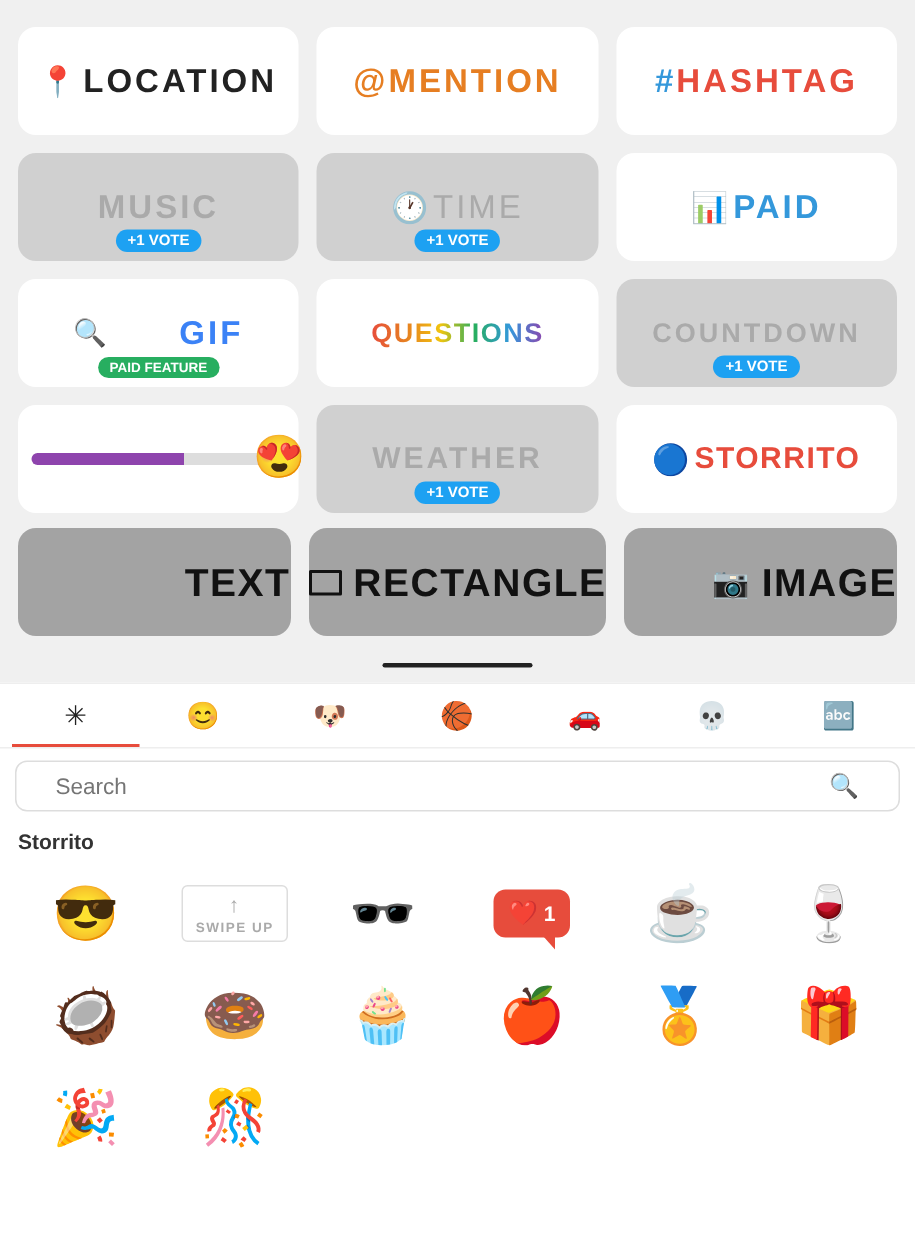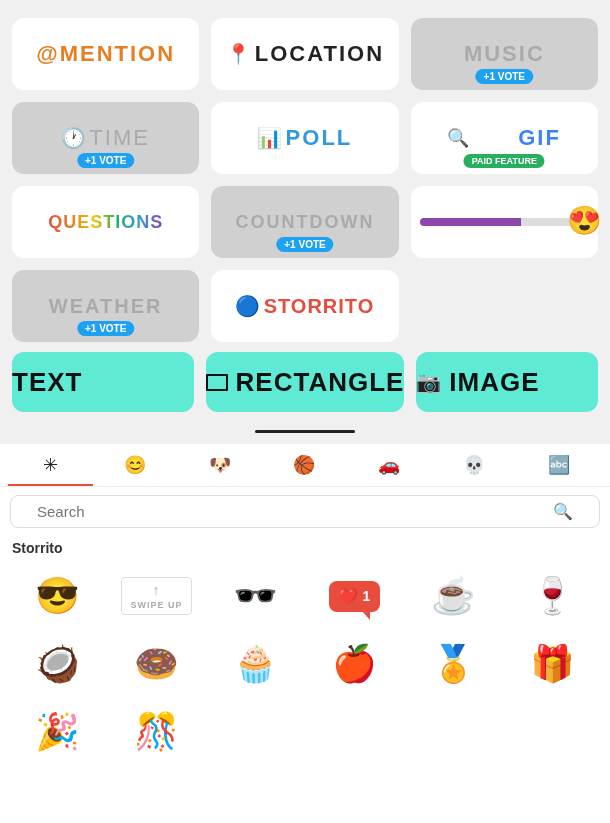--- a/index.html
+++ b/index.html
@@ -133,26 +133,26 @@
     
     .action-row {
       background: #f0f0f0;
       display: grid;
       grid-template-columns: repeat(3, 1fr);
       gap: 12px;
       padding: 0 12px 14px;
     }
 
     .action-item {
-      background: #5eead4;
+      background: #a3a3a3;
       border-radius: 12px;
       display: flex;
       align-items: center;
-      justify-content: flex-start;
-      height: 60px;
+      justify-content: flex-end;
+      height: 72px;
       gap: 8px;
       cursor: pointer;
     }
 
     .action-text-label {
       font-size: 26px;
       font-weight: 900;
       color: #111;
       letter-spacing: 1px;
     }
@@ -291,46 +291,51 @@
       border-right: 0px solid transparent;
       border-top: 9px solid #e74c3c;
     }
   </style>
 </head>
 <body>
 
 <div class="sticker-grid">
 
   <div class="sticker-item">
+    <span class="sticker-label location-label">
+      <span class="location-pin">📍</span><span>LOCATION</span>
+    </span>
+  </div>
+
+  <div class="sticker-item">
     <span class="sticker-label mention-label">
       <span style="color:#e67e22">@</span><span>MENTION</span>
     </span>
   </div>
 
   <div class="sticker-item">
-    <span class="sticker-label location-label">
-      <span class="location-pin">📍</span><span>LOCATION</span>
+    <span class="sticker-label hashtag-label">
+      <span style="color:#3498db">#</span><span>HASHTAG</span>
     </span>
   </div>
-
 
   <div class="sticker-item grey-bg">
     <span class="music-label">MUSIC</span>
     <span class="vote-badge">+1 VOTE</span>
   </div>
 
   <div class="sticker-item grey-bg">
     <span class="time-icon">🕐</span>
     <span class="time-label">TIME</span>
     <span class="vote-badge">+1 VOTE</span>
   </div>
 
   <div class="sticker-item">
     <span class="poll-icon">📊</span>
-    <span class="poll-label">POLL</span>
+    <span class="poll-label">PAID</span>
   </div>
 
   <div class="sticker-item">
     <span style="font-size:18px;color:#e74c3c;font-weight:900;">🔍</span>
     <span class="gif-label">GIF</span>
     <span class="paid-badge">PAID FEATURE</span>
   </div>
 
   <div class="sticker-item">
     <span class="questions-label">QUESTIONS</span>

